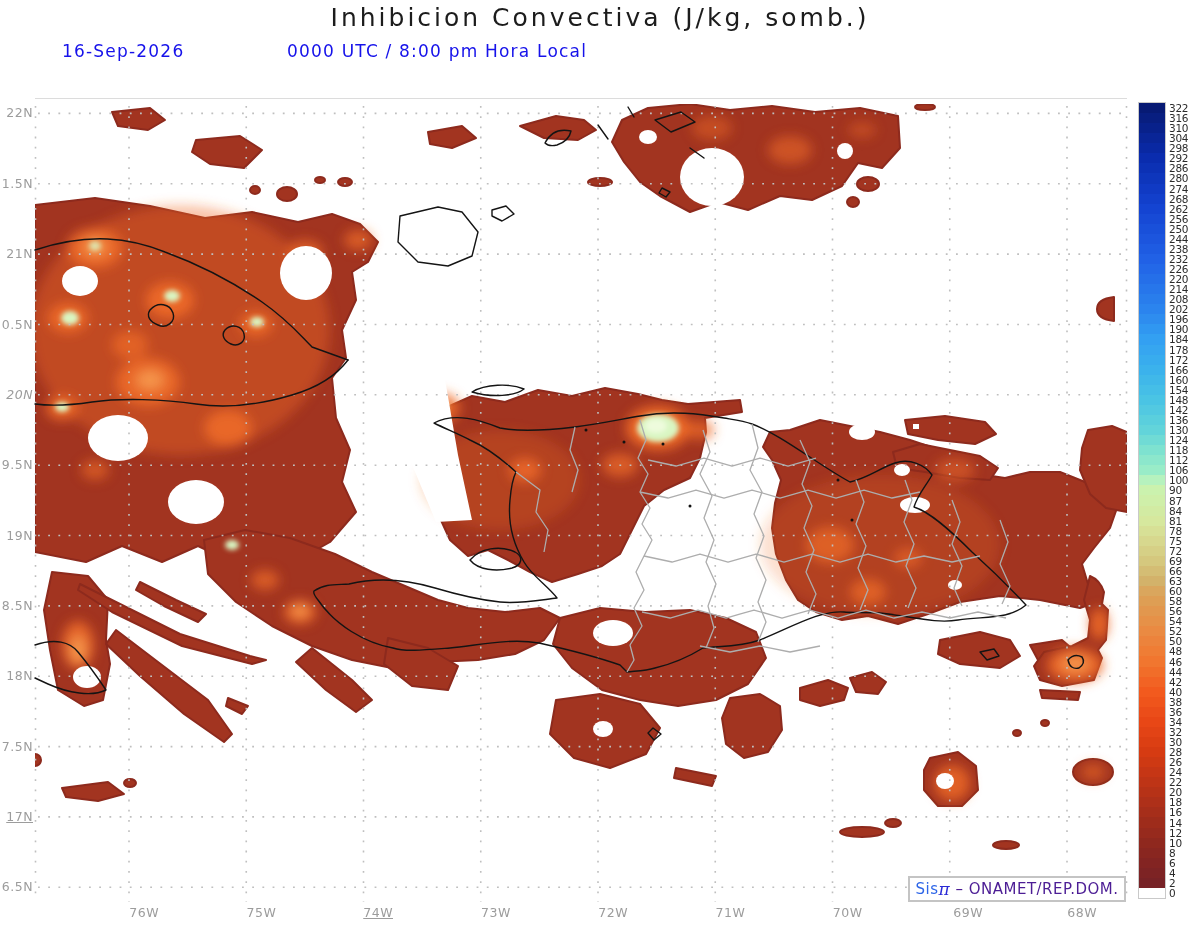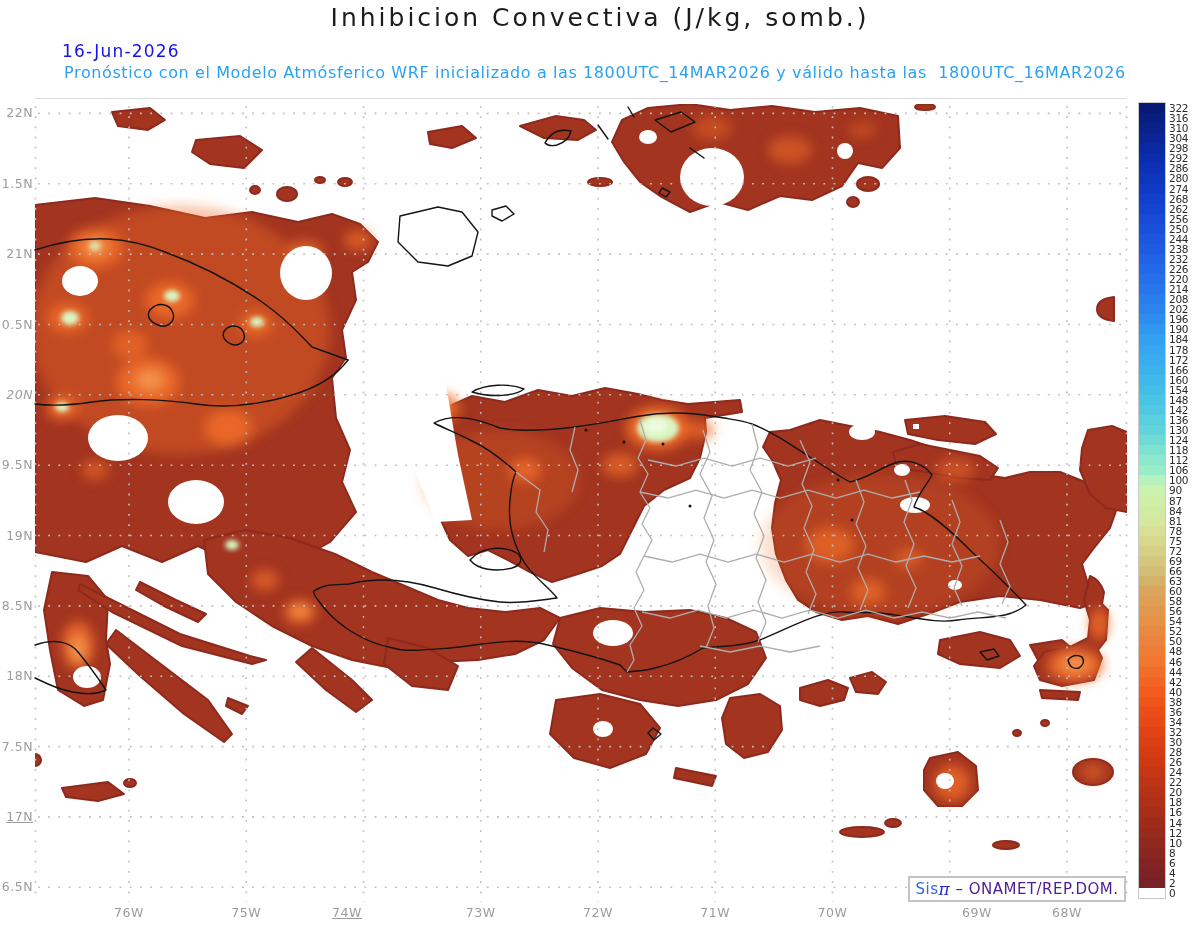--- a/index.html
+++ b/index.html
@@ -10,21 +10,21 @@
          font-size:25px;letter-spacing:3px;color:var(--c-title);white-space:pre;}
   .l2{position:absolute;top:41px;font-size:17px;letter-spacing:1.2px;color:var(--c-line2);white-space:pre;}
   #hdr-date{left:62px;}
   #hdr-time{left:287px;}
   #hdr-minmax{left:738px;}
   #hdr-forecast{position:absolute;top:63px;left:0;width:1190px;text-align:center;
          font-size:16px;letter-spacing:0.6px;color:var(--c-line3);white-space:pre;}
   
   .lat-lab{position:absolute;left:0;width:33px;text-align:right;font-size:12.5px;
            color:var(--c-axis_label);letter-spacing:0.5px;}
-  .lon-lab{position:absolute;width:60px;text-align:center;font-size:12.5px;
+  .lon-lab{position:absolute;width:60px;text-align:right;font-size:12.5px;
            color:var(--c-axis_label);letter-spacing:0.5px;top:905px;}
   
   #cb-frame{position:absolute;left:1138px;top:102px;width:28px;height:797px;
             border:1px solid #c9c9c9;background:#fff;box-sizing:border-box;}
   #colorbar{position:absolute;left:1139px;top:103px;width:60px;height:795px;}
   .cb-cell{position:absolute;left:0;width:26px;}
   .cb-lab{position:absolute;left:30px;width:34px;font-size:10.5px;line-height:10px;
           letter-spacing:-0.3px;color:#2b2b2b;}
   
   #attrib{position:absolute;left:908px;top:876px;width:218px;height:26px;
@@ -39,22 +39,22 @@
   .coast{stroke:var(--c-coastline);stroke-width:1.4;fill:none;stroke-linejoin:round;stroke-linecap:round;}
   .adm{stroke:var(--c-admin_border);stroke-width:1.3;fill:none;stroke-linejoin:round;}
   .hole{fill:#ffffff;stroke:none;}
 </style>
 </head>
 <body>
 
 <div id="stage">
 
   <div id="title">Inhibicion Convectiva (J/kg, somb.)</div>
-  <div class="l2" id="hdr-date">16-Jun-2026</div>
-  <div id="hdr-forecast">Pronóstico con el Modelo Atmósferico WRF inicializado a las 1800UTC_14MAR2026 y válido hasta las  1800UTC_16MAR2026</div>
+  <div class="l2" id="hdr-date">16-Sep-2026</div>
+  <div class="l2" id="hdr-time">0000 UTC / 8:00 pm Hora Local</div>
 
   <svg id="mapsvg" width="1200" height="927" viewBox="0 0 1200 927">
     <defs>
       <clipPath id="mapclip">
           <rect x="35" y="104" width="1092" height="793"></rect>
         </clipPath>
       <filter id="soft" x="-80%" y="-80%" width="260%" height="260%">
         <feGaussianBlur stdDeviation="6"></feGaussianBlur>
       </filter>
       <filter id="soft2" x="-80%" y="-80%" width="260%" height="260%">
@@ -287,26 +287,26 @@
       <div class="lat-lab" style="top: 527.5px;">19N</div>
       <div class="lat-lab" style="top: 597.9px;">8.5N</div>
       <div class="lat-lab" style="top: 668.2px;">18N</div>
       <div class="lat-lab" style="top: 738.6px;">7.5N</div>
       <div class="lat-lab" style="top: 808.9px; text-decoration: underline;">17N</div>
       <div class="lat-lab" style="top: 879.3px;">6.5N</div>
     </div>
   <div id="lon-labels">
       <div class="lon-lab" style="left: 99px;">76W</div>
       <div class="lon-lab" style="left: 216.25px;">75W</div>
-      <div class="lon-lab" style="left: 317px; text-decoration: underline;">74W</div>
+      <div class="lon-lab" style="left: 333px; text-decoration: underline;">74W</div>
       <div class="lon-lab" style="left: 450.75px;">73W</div>
       <div class="lon-lab" style="left: 568px;">72W</div>
       <div class="lon-lab" style="left: 685.25px;">71W</div>
       <div class="lon-lab" style="left: 802.5px;">70W</div>
-      <div class="lon-lab" style="left: 947px;">69W</div>
+      <div class="lon-lab" style="left: 923px;">69W</div>
       <div class="lon-lab" style="left: 1037px;">68W</div>
     </div>
 
   <div id="cb-frame"></div>
   <div id="colorbar">
       <div class="cb-cell" style="top: 0px; height: 10.0633px; background: rgb(7, 26, 116);"></div>
       <div class="cb-lab" style="top: 0.0316455px;">322</div>
       <div class="cb-cell" style="top: 10.0633px; height: 10.0633px; background: rgb(8, 30, 128);"></div>
       <div class="cb-lab" style="top: 10.0949px;">316</div>
       <div class="cb-cell" style="top: 20.1266px; height: 10.0633px; background: rgb(8, 33, 139);"></div>

